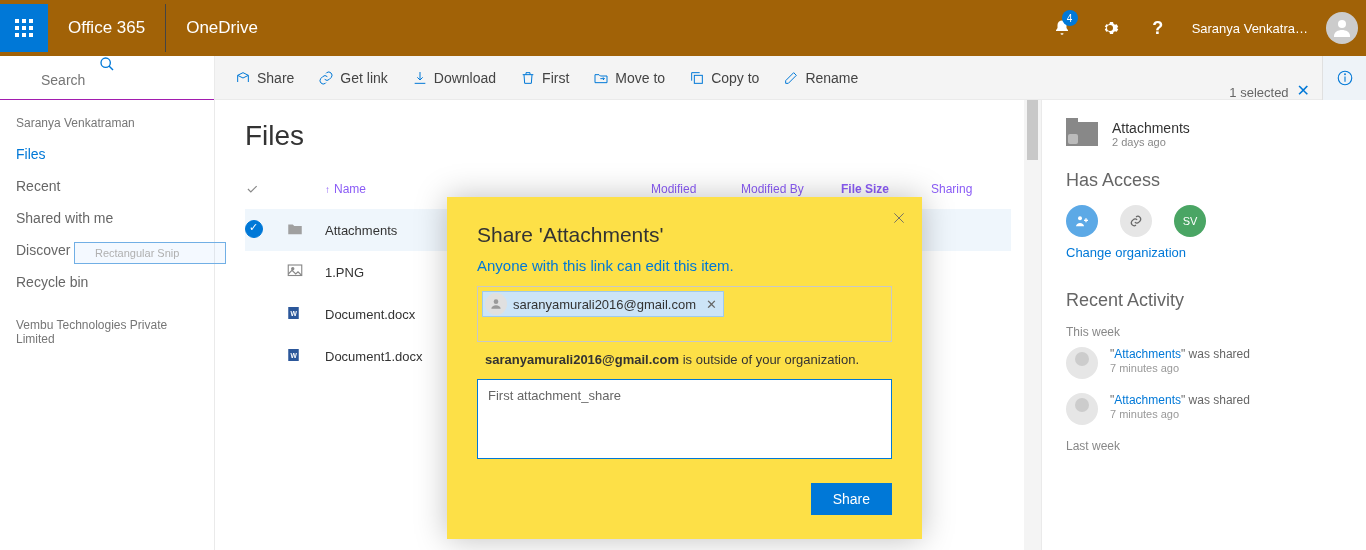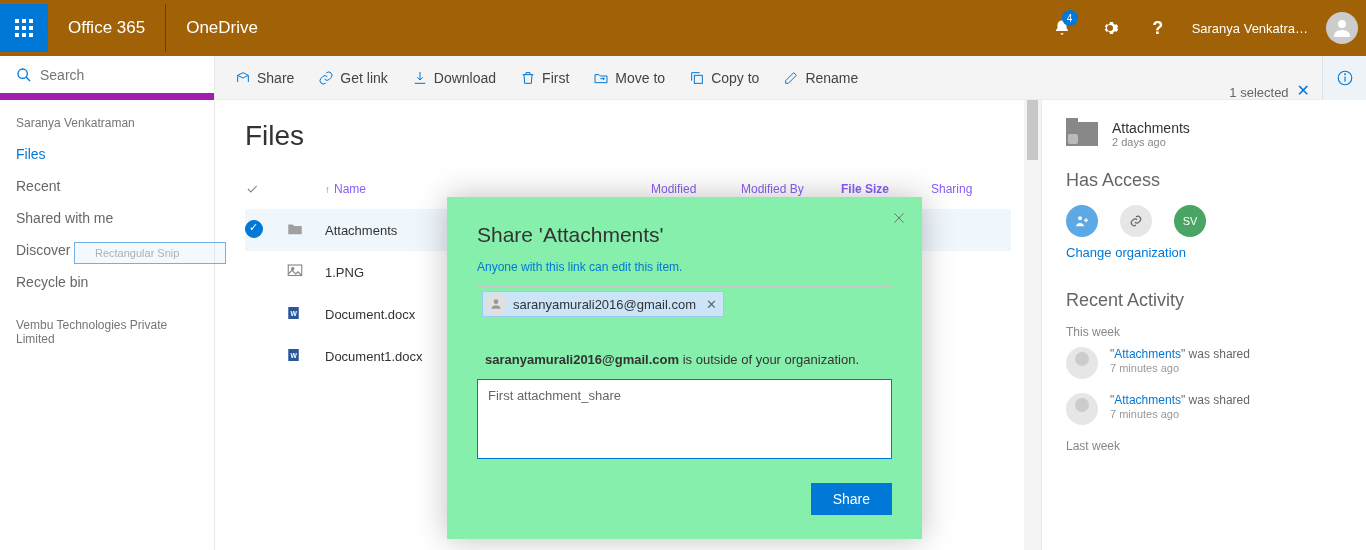--- a/index.html
+++ b/index.html
@@ -13,21 +13,21 @@
 .app { padding:0 20px; font-size:17px; font-weight:300; }
 .hspacer { flex:1; }
 .hicon { width:48px; height:48px; display:flex; align-items:center; justify-content:center; position:relative; cursor:pointer; }
 .badge { position:absolute; top:6px; right:8px; background:#0078d7; color:#fff; font-size:10px; width:16px; height:16px; border-radius:8px; display:flex; align-items:center; justify-content:center; }
 .uname { padding:0 10px; font-size:13px; }
 .avatar-s { width:32px; height:32px; border-radius:16px; background:#ccc; margin:0 8px; display:flex; align-items:center; justify-content:center; }
 
 
 .wrap { display:flex; height:502px; }
 .side { width:215px; border-right:1px solid #eaeaea; padding-top:0; }
-.search { height:44px; display:flex; align-items:center; padding:0 16px; color:#0078d7; border-bottom:7px solid #a21caf; }
+.search { height:44px; display:flex; align-items:center; padding:0 16px; color:#0078d7; border-bottom:1px solid #a21caf;flex-direction:column; }
 .search input { border:none; outline:none; font-size:14px; margin-left:8px; color:#666; width:140px; }
 .nav-owner { padding:16px 16px 8px; font-size:12px; color:#767676; }
 .nav-item { padding:8px 16px; font-size:14px; color:#666; cursor:pointer; position:relative; }
 .nav-item.active { color:#0078d7; }
 .nav-sub { padding:20px 16px 8px; font-size:12px; color:#767676; }
 .nav-hint { padding:14px 16px; font-size:12px; color:#767676; line-height:1.4; }
 .snip-overlay { position:absolute; left:74px; top:242px; width:152px; height:22px; border:1px solid #71afe5; background:rgba(150,200,255,0.1); font-size:11px; color:#b0b0b0; display:flex; align-items:center; padding-left:20px; pointer-events:none; }
 
 
 .main { flex:1; display:flex; flex-direction:column; position:relative; }
@@ -69,24 +69,24 @@
 .linkc { color:#0078d7; font-size:13px; cursor:pointer; margin-bottom:30px; display:block; }
 .act-label { color:#888; font-size:12px; margin:10px 0 8px; }
 .act { display:flex; margin-bottom:14px; }
 .act .av { width:32px; height:32px; border-radius:16px; background:#e6e6e6; margin-right:12px; flex-shrink:0; position:relative; }
 .act .av::after { content:""; position:absolute; width:14px; height:14px; border-radius:7px; background:#ccc; left:9px; top:5px; }
 .act .txt { font-size:12px; color:#666; }
 .act .txt .fn { color:#0078d7; }
 .act .txt .tm { color:#999; font-size:11px; }
 
 
-.dlg { position:absolute; left:447px; top:197px; width:475px; background:#86efac; box-shadow:0 0 30px rgba(0,0,0,0.25); padding:26px 30px 24px; z-index:10; }
+.dlg { position:absolute; left:447px; top:197px; width:475px; background:#fde047; box-shadow:0 0 30px rgba(0,0,0,0.25); padding:26px 30px 24px; z-index:10; }
 .dlg .dx { position:absolute; right:16px; top:14px; cursor:pointer; color:#666; }
 .dlg h3 { font-size:21px; font-weight:300; color:#333; margin-bottom:10px; }
-.dlg .perm { color:#0078d7; font-size:12px; cursor:pointer; margin-bottom:12px; display:inline-block; }
+.dlg .perm { color:#0078d7; font-size:15px; cursor:pointer; margin-bottom:12px; display:inline-block; }
 .chipbox { border:1px solid #c8c8c8; min-height:56px; padding:4px; margin-bottom:10px; }
 .chip { display:inline-flex; align-items:center; background:#cce4f7; border:1px solid #9ecaed; padding:1px 6px 1px 2px; font-size:13px; color:#333; }
 .chip .cav { width:22px; height:22px; border-radius:11px; background:#e0e0e0; margin-right:6px; display:flex; align-items:center; justify-content:center; }
 .chip .rx { margin-left:10px; color:#666; cursor:pointer; font-size:13px; }
 .warn { font-size:13px; color:#333; margin-bottom:12px; padding-left:8px; }
 .warn b { font-weight:600; }
 .msgbox { width:100%; height:80px; border:1px solid #0078d7; padding:8px 10px; font-size:13px; color:#666; resize:none; outline:none; font-family:inherit; }
 .dlg .btn { float:right; margin-top:20px; background:#0078d7; color:#fff; border:none; padding:8px 22px; font-size:14px; cursor:pointer; }
 </style>
 </head>

